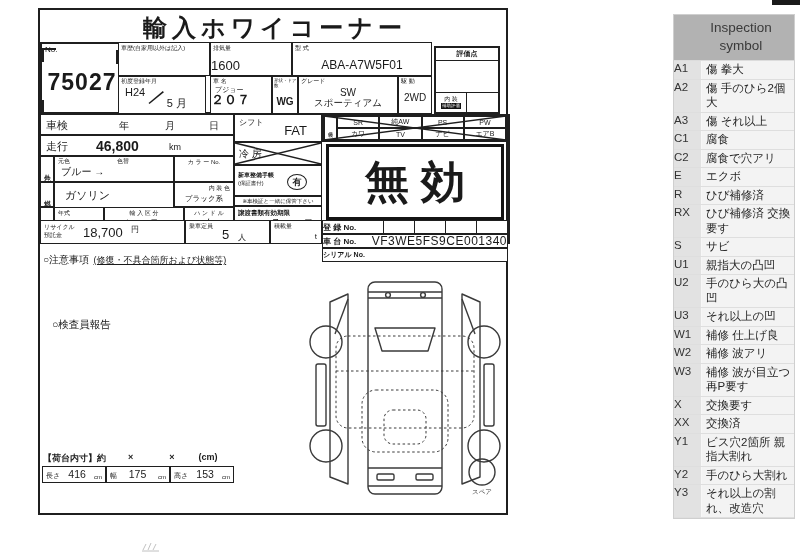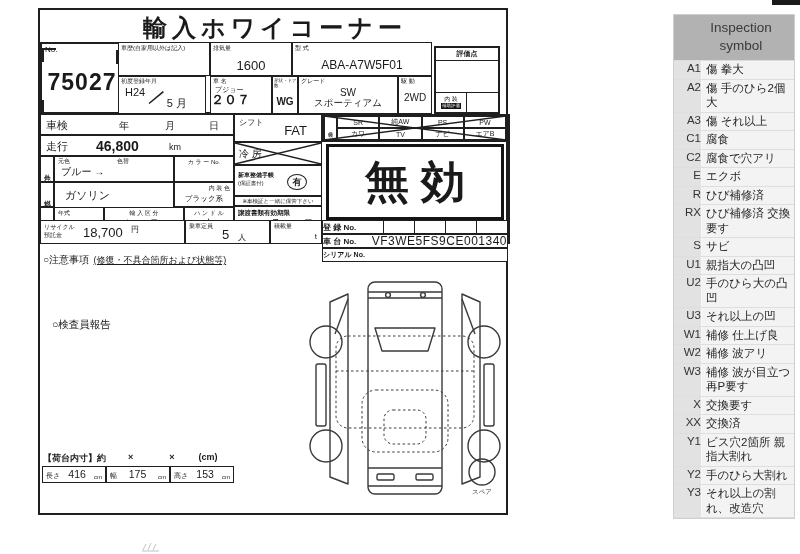--- a/index.html
+++ b/index.html
@@ -41,21 +41,21 @@
   .reglbl{font-size:8px;font-weight:bold;width:58px;padding-left:0;box-sizing:border-box}
   .vsub{border-left:1px solid #1f1f1f;height:100%}
   .invlab{background:#111;color:#fff;font-size:4.5px;padding:0 1px;line-height:1.4;white-space:nowrap}
   .dimbox{border:1.5px solid #1f1f1f;display:flex;align-items:flex-end;justify-content:space-between;
         padding:1px 3px 2px 3px;background:#fff}
   
   #sidebar{left:673px;top:14px;width:122px;border:1px solid #cfcfcf;background:#f3f3f3}
   #sidebar-header{background:#b2b2b2;color:#3a3a3a;text-align:center;font-size:13.5px;line-height:1.35;
         padding:4px 10px 5px 24px;border-bottom:1px solid #dcdcdc}
   .ins-row{display:flex;border-bottom:1px solid #dedede}
-  .ins-code{width:27px;background:#e2e2e2;text-align:right;font-size:11.5px;color:#333;
+  .ins-code{width:27px;background:#e2e2e2;text-align:left;font-size:11.5px;color:#333;
         padding-top:1px;border-right:1px solid #f7f7f7;flex-shrink:0}
   .ins-desc{flex:1;background:#f3f3f3;font-size:11.5px;line-height:1.26;color:#262626;padding:1px 2px 2px 4px}
   svg.diagram *{vector-effect:non-scaling-stroke}
 </style>
 </head>
 <body>
 
 <div class="abs" style="left:772px;top:0;width:28px;height:5px;background:#1a1a1a"></div>
 
 <div id="sheet" class="abs">
@@ -66,21 +66,21 @@
 
   <div class="abs lbl8" style="left:5px;top:35px">No.</div>
   <div id="noval" class="abs cent">75027</div>
   <div class="abs rtick" style="left:76px;top:40px"></div>
 
   <div class="abs b" style="left:78px;top:32px;width:92px;height:34px">
     <span class="lbl bold" style="position:absolute;left:2px;top:2px">車歴(自家用以外は記入)</span>
   </div>
   <div class="abs b" style="left:170px;top:32px;width:82px;height:34px">
     <span class="lbl bold" style="position:absolute;left:2px;top:2px">排気量</span>
-    <span style="position:absolute;left:0;right:0;bottom:2px;text-align:center;font-size:13px">1600</span>
+    <span style="position:absolute;left:0;right:0;bottom:2px;font-size:13px">1600</span>
   </div>
   <div class="abs b" style="left:252px;top:32px;width:140px;height:34px">
     <span class="lbl bold" style="position:absolute;left:2px;top:2px">型 式</span>
     <span style="position:absolute;left:0;right:0;bottom:3px;text-align:center;font-size:12px">ABA-A7W5F01</span>
   </div>
 
   <div class="abs b" style="left:78px;top:66px;width:88px;height:38px">
     <span class="lbl bold" style="position:absolute;left:2px;top:1px">初度登録年月</span>
     <span style="position:absolute;left:6px;top:9px;font-size:11px">H24</span>
     <span class="slash" style="position:absolute;left:30px;top:10px">／</span>

